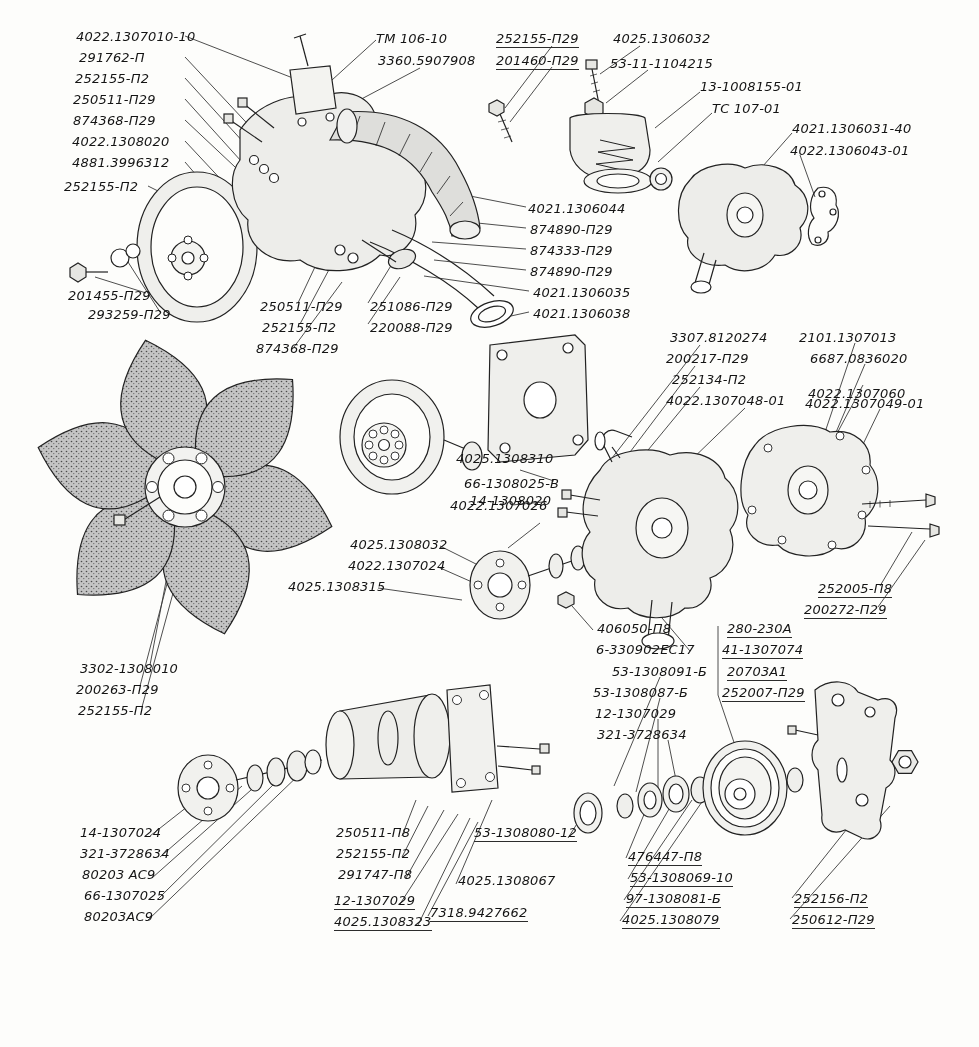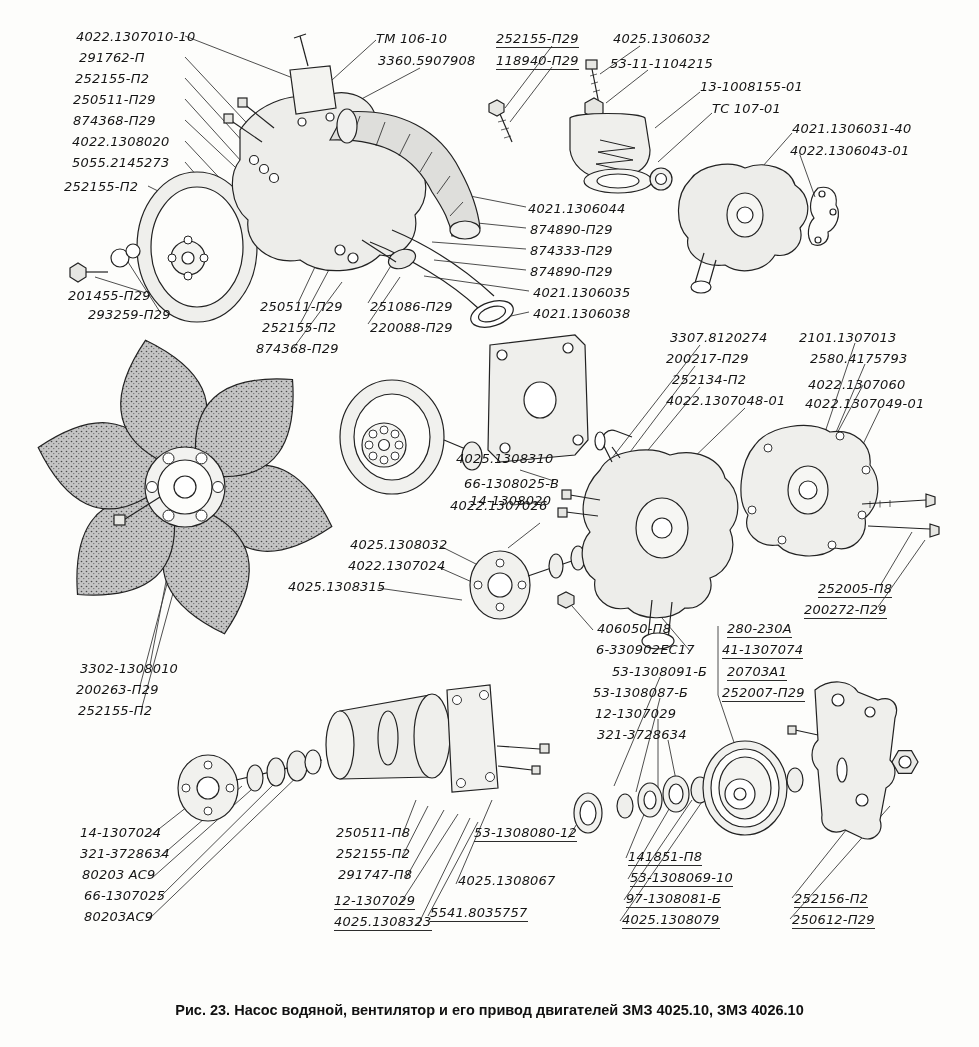--- a/index.html
+++ b/index.html
@@ -284,36 +284,35 @@
     <circle cx="870" cy="712" r="5" fill="#fff"></circle>
     <circle cx="862" cy="800" r="6" fill="#fff"></circle>
     <ellipse cx="842" cy="770" rx="5" ry="12" fill="#fff"></ellipse>
     <polygon points="918,762 911.5,773.3 898.5,773.3 892,762 898.5,750.7 911.5,750.7" fill="#e9e9e6"></polygon>
     <circle cx="905" cy="762" r="6" fill="#fff"></circle>
     <line x1="795" y1="730" x2="818" y2="735"></line>
         <rect x="788" y="726" width="8" height="8" fill="#e6e6e2"></rect>
   </g>
 </svg>
 
-  <div id="caption">Рис. 23. Насос водяной, вентилятор и его привод двигателей ЗМЗ 4025.10, ЗМЗ 4026.10</div>
 
   <span class="lbl" style="left:76px;top:30px">4022.1307010-10</span>
   <span class="lbl" style="left:79px;top:51px">291762-П</span>
   <span class="lbl" style="left:75px;top:72px">252155-П2</span>
   <span class="lbl" style="left:73px;top:93px">250511-П29</span>
   <span class="lbl" style="left:73px;top:114px">874368-П29</span>
   <span class="lbl" style="left:72px;top:135px">4022.1308020</span>
-  <span class="lbl" style="left:72px;top:156px">5055.2145273</span>
+  <span class="lbl" style="left:72px;top:156px">4881.3996312</span>
   <span class="lbl" style="left:64px;top:180px">252155-П2</span>
 
   <span class="lbl" style="left:376px;top:32px">ТМ 106-10</span>
   <span class="lbl" style="left:378px;top:54px">3360.5907908</span>
 
   <span class="lbl u" style="left:496px;top:32px">252155-П29</span>
-  <span class="lbl u" style="left:496px;top:54px">118940-П29</span>
+  <span class="lbl u" style="left:496px;top:54px">201460-П29</span>
   <span class="lbl" style="left:613px;top:32px">4025.1306032</span>
   <span class="lbl" style="left:610px;top:57px">53-11-1104215</span>
   <span class="lbl" style="left:700px;top:80px">13-1008155-01</span>
   <span class="lbl" style="left:712px;top:102px">ТС 107-01</span>
   <span class="lbl" style="left:792px;top:122px">4021.1306031-40</span>
   <span class="lbl" style="left:790px;top:144px">4022.1306043-01</span>
 
   <span class="lbl" style="left:528px;top:202px">4021.1306044</span>
   <span class="lbl" style="left:530px;top:223px">874890-П29</span>
   <span class="lbl" style="left:530px;top:244px">874333-П29</span>
@@ -328,22 +327,22 @@
   <span class="lbl" style="left:262px;top:321px">252155-П2</span>
   <span class="lbl" style="left:370px;top:300px">251086-П29</span>
   <span class="lbl" style="left:370px;top:321px">220088-П29</span>
   <span class="lbl" style="left:256px;top:342px">874368-П29</span>
 
   <span class="lbl" style="left:670px;top:331px">3307.8120274</span>
   <span class="lbl" style="left:666px;top:352px">200217-П29</span>
   <span class="lbl" style="left:672px;top:373px">252134-П2</span>
   <span class="lbl" style="left:666px;top:394px">4022.1307048-01</span>
   <span class="lbl" style="left:799px;top:331px">2101.1307013</span>
-  <span class="lbl" style="left:810px;top:352px">2580.4175793</span>
-  <span class="lbl" style="left:808px;top:378px">4022.1307060</span>
+  <span class="lbl" style="left:810px;top:352px">6687.0836020</span>
+  <span class="lbl" style="left:808px;top:387px">4022.1307060</span>
   <span class="lbl" style="left:805px;top:397px">4022.1307049-01</span>
 
   <span class="lbl" style="left:456px;top:452px">4025.1308310</span>
   <span class="lbl" style="left:464px;top:477px">66-1308025-В</span>
   <span class="lbl" style="left:470px;top:494px">14-1308020</span>
   <span class="lbl" style="left:450px;top:499px">4022.1307026</span>
   <span class="lbl" style="left:350px;top:538px">4025.1308032</span>
   <span class="lbl" style="left:348px;top:559px">4022.1307024</span>
   <span class="lbl" style="left:288px;top:580px">4025.1308315</span>
 
@@ -370,24 +369,24 @@
   <span class="lbl" style="left:80px;top:847px">321-3728634</span>
   <span class="lbl" style="left:82px;top:868px">80203 АС9</span>
   <span class="lbl" style="left:84px;top:889px">66-1307025</span>
   <span class="lbl" style="left:84px;top:910px">80203АС9</span>
 
   <span class="lbl" style="left:336px;top:826px">250511-П8</span>
   <span class="lbl" style="left:336px;top:847px">252155-П2</span>
   <span class="lbl" style="left:338px;top:868px">291747-П8</span>
   <span class="lbl u" style="left:334px;top:894px">12-1307029</span>
   <span class="lbl u" style="left:334px;top:915px">4025.1308323</span>
-  <span class="lbl u" style="left:430px;top:906px">5541.8035757</span>
+  <span class="lbl u" style="left:430px;top:906px">7318.9427662</span>
   <span class="lbl" style="left:458px;top:874px">4025.1308067</span>
   <span class="lbl u" style="left:474px;top:826px">53-1308080-12</span>
 
-  <span class="lbl u" style="left:628px;top:850px">141851-П8</span>
+  <span class="lbl u" style="left:628px;top:850px">476447-П8</span>
   <span class="lbl u" style="left:630px;top:871px">53-1308069-10</span>
   <span class="lbl u" style="left:626px;top:892px">97-1308081-Б</span>
   <span class="lbl u" style="left:622px;top:913px">4025.1308079</span>
   <span class="lbl u" style="left:794px;top:892px">252156-П2</span>
   <span class="lbl u" style="left:792px;top:913px">250612-П29</span>
 
 </div>
 
 </body></html>

